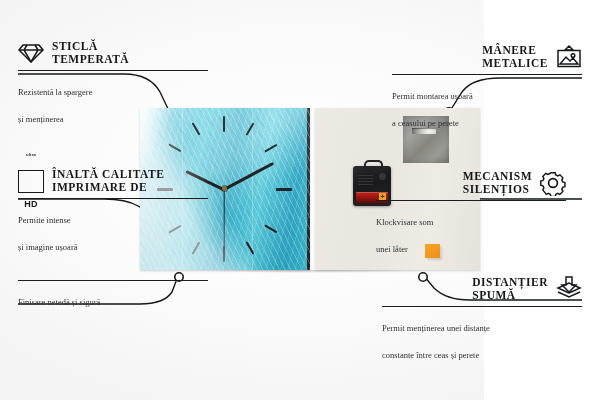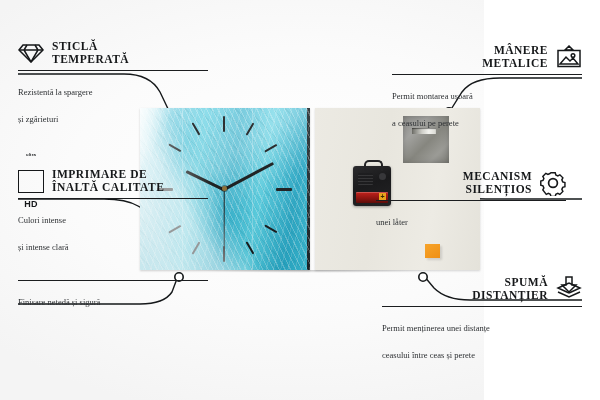--- a/index.html
+++ b/index.html
@@ -79,21 +79,21 @@
   .battery-plus{position:absolute;right:2px;top:1px;width:7px;height:8px;
     background:#e8a41c;color:#3a2a00;font:700 7px/8px "Liberation Sans",sans-serif;text-align:center;}
   .spacer{position:absolute;left:110px;top:136px;width:15px;height:14px;
     background:linear-gradient(145deg,#f7a42a,#ef8f14);box-shadow:2px 2px 2px rgba(0,0,0,.12);}
 
   
   .callout{position:absolute;width:190px;}
   .callout .head{display:flex;align-items:center;gap:8px;}
   .callout.right .head{flex-direction:row-reverse;}
   .title{font:700 11.5px/13px "Liberation Serif",serif;letter-spacing:.5px;color:#16181a;text-transform:uppercase;}
-  .callout.right .title{text-align:right;}
+  .callout.right .title{text-align:left;}
   .rule{height:1px;background:#1b1d1f;margin:4px 0 4px;}
   .desc{font:400 8.5px/11px "Liberation Serif",serif;color:#2d3033;margin-top:16px;}
   .callout.right .desc{text-align:left;}
   .ico{width:26px;height:26px;flex:0 0 26px;display:flex;align-items:center;justify-content:center;color:#16181a;}
   .hdbox{width:26px;height:21px;border:1.6px solid #16181a;display:flex;flex-direction:column;
     align-items:center;justify-content:center;line-height:1;gap:42px;}
   .hdbox .u{font:700 4.2px/4.2px "Liberation Sans",sans-serif;letter-spacing:.2px;}
   .hdbox .h{font:700 9px/9px "Liberation Sans",sans-serif;letter-spacing:.3px;}
 
   .lines{position:absolute;left:0;top:0;width:600px;height:400px;pointer-events:none;}
@@ -173,39 +173,39 @@
             <path d="M1 8h24M9 3L6 8l7 12M17 3l3 5-7 12"></path>
         </svg>
       </span>
       <span>
         <div class="title">STICLĂ</div>
         <div class="title">TEMPERATĂ</div>
       </span>
     </div>
     <div class="rule"></div>
     <div class="desc">Rezistentă la spargere</div>
-    <div class="desc">și zgârieturi</div>
+    <div class="desc">și menținerea</div>
   </div>
 
   <div class="callout left" style="left:18px;top:168px;">
     <div class="head">
       <span class="ico">
         <span class="hdbox">
           <span class="u">ultra</span>
           <span class="h">HD</span>
         </span>
       </span>
       <span>
+        <div class="title">ÎNALTĂ CALITATE</div>
         <div class="title">IMPRIMARE DE</div>
-        <div class="title">ÎNALTĂ CALITATE</div>
-      </span>
-    </div>
-    <div class="rule"></div>
-    <div class="desc">Culori intense</div>
-    <div class="desc">și intense clară</div>
+      </span>
+    </div>
+    <div class="rule"></div>
+    <div class="desc">Permite intense</div>
+    <div class="desc">și imagine ușoară</div>
   </div>
 
   <div class="callout left" style="left:18px;top:276px;">
     <div class="rule"></div>
     <div class="desc">Finisare netedă și sigură</div>
   </div>
 
   <div class="callout right" style="left:392px;top:44px;">
     <div class="head">
       <span class="ico">
@@ -233,35 +233,36 @@
           <path d="M10.5 2h5l.7 2.6 2.3 1 2.4-1.2 3.5 3.5-1.2 2.4 1 2.3 2.6.7v5l-2.6.7-1 2.3 1.2 2.4-3.5 3.5-2.4-1.2-2.3 1-.7 2.6h-5l-.7-2.6-2.3-1-2.4 1.2L1.1 22l1.2-2.4-1-2.3L-1.3 16.6v-5l2.6-.7 1-2.3L1.1 6.2 4.6 2.7 7 3.9l2.3-1z" transform="scale(.86) translate(2.2,1.2)"></path>
           <circle cx="13" cy="13" r="4.4"></circle>
         </svg>
       </span>
       <span>
         <div class="title">MECANISM</div>
         <div class="title">SILENȚIOS</div>
       </span>
     </div>
     <div class="rule"></div>
+    <div class="desc">Klockvisare som</div>
     <div class="desc">unei låter</div>
   </div>
 
   <div class="callout right" style="left:382px;top:276px;width:200px;">
     <div class="head">
       <span class="ico">
         <svg viewBox="0 0 26 26" width="26" height="26" fill="none" stroke="currentColor" stroke-width="1.5">
           <path d="M10 1h6v8h4l-7 7-7-7h4z"></path>
             <path d="M13 17l11-5-11-5M13 17L2 12l11-5"></path>
           <path d="M2 16l11 5 11-5"></path>
         </svg>
       </span>
       <span>
+        <div class="title">DISTANȚIER</div>
         <div class="title">SPUMĂ</div>
-        <div class="title">DISTANȚIER</div>
       </span>
     </div>
     <div class="rule"></div>
     <div class="desc">Permit menținerea unei distanțe</div>
-    <div class="desc">ceasului între ceas și perete</div>
+    <div class="desc">constante între ceas și perete</div>
   </div>
 
 </div>
 
 </body></html>

